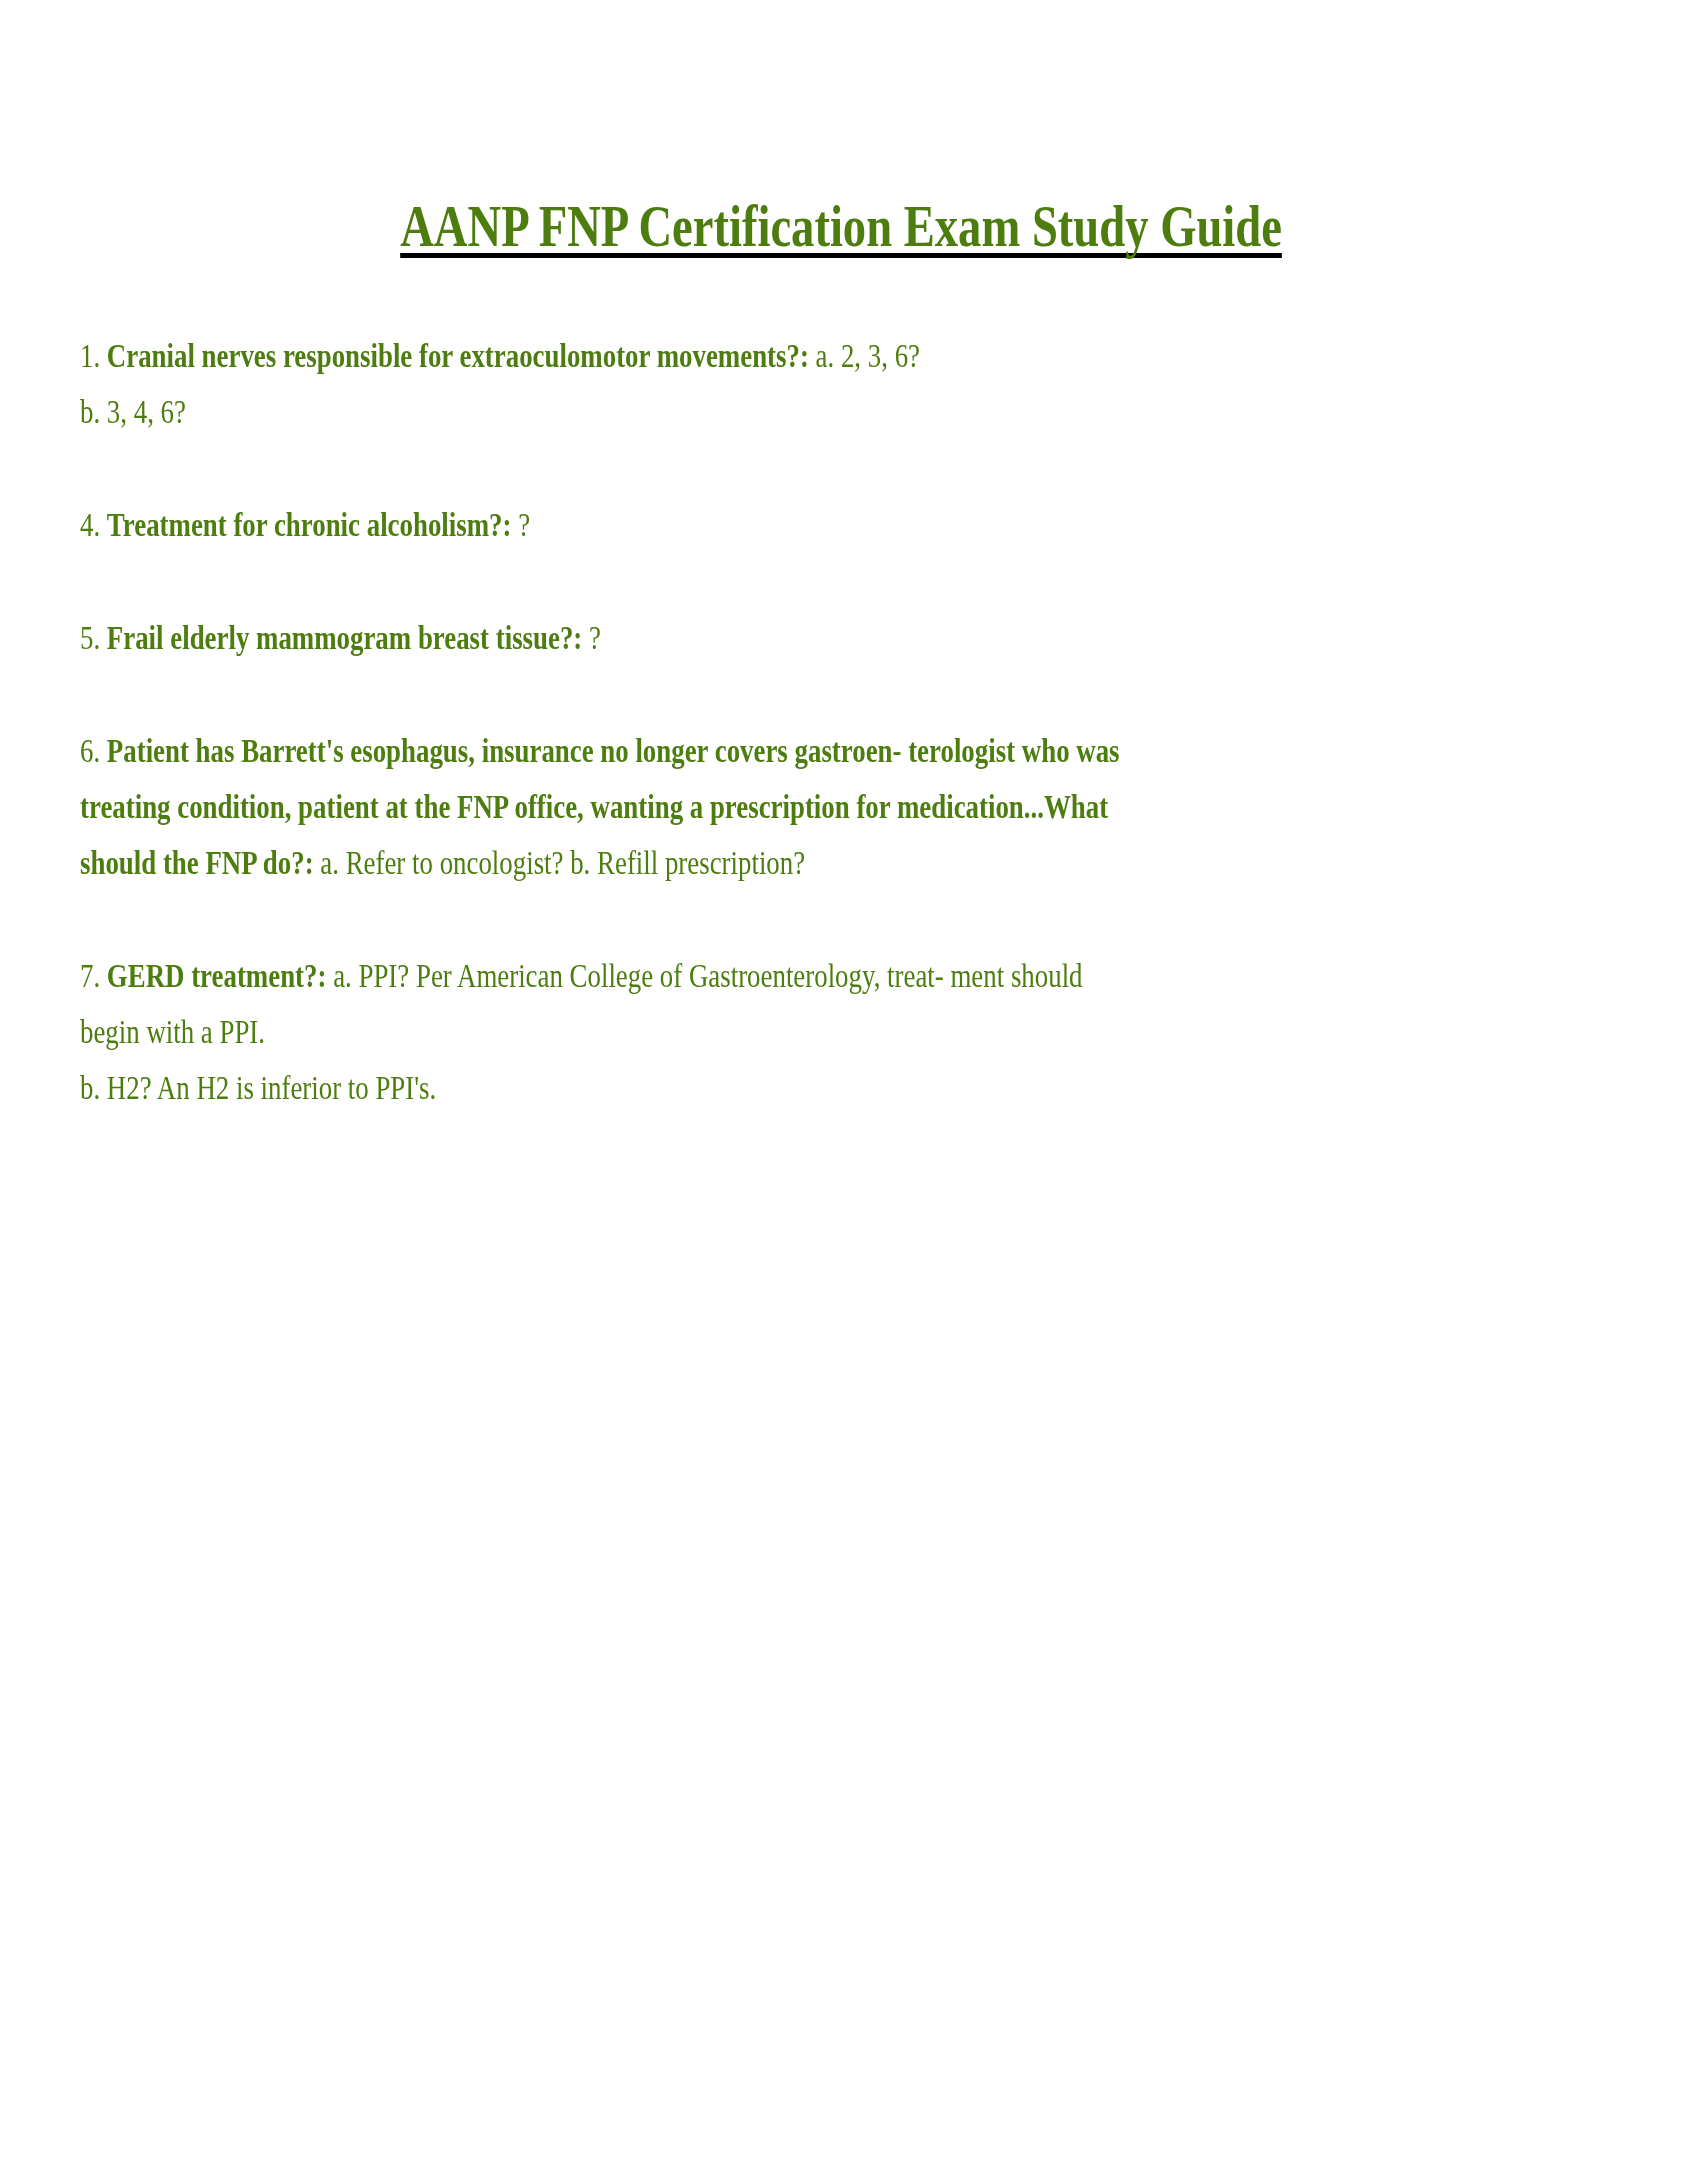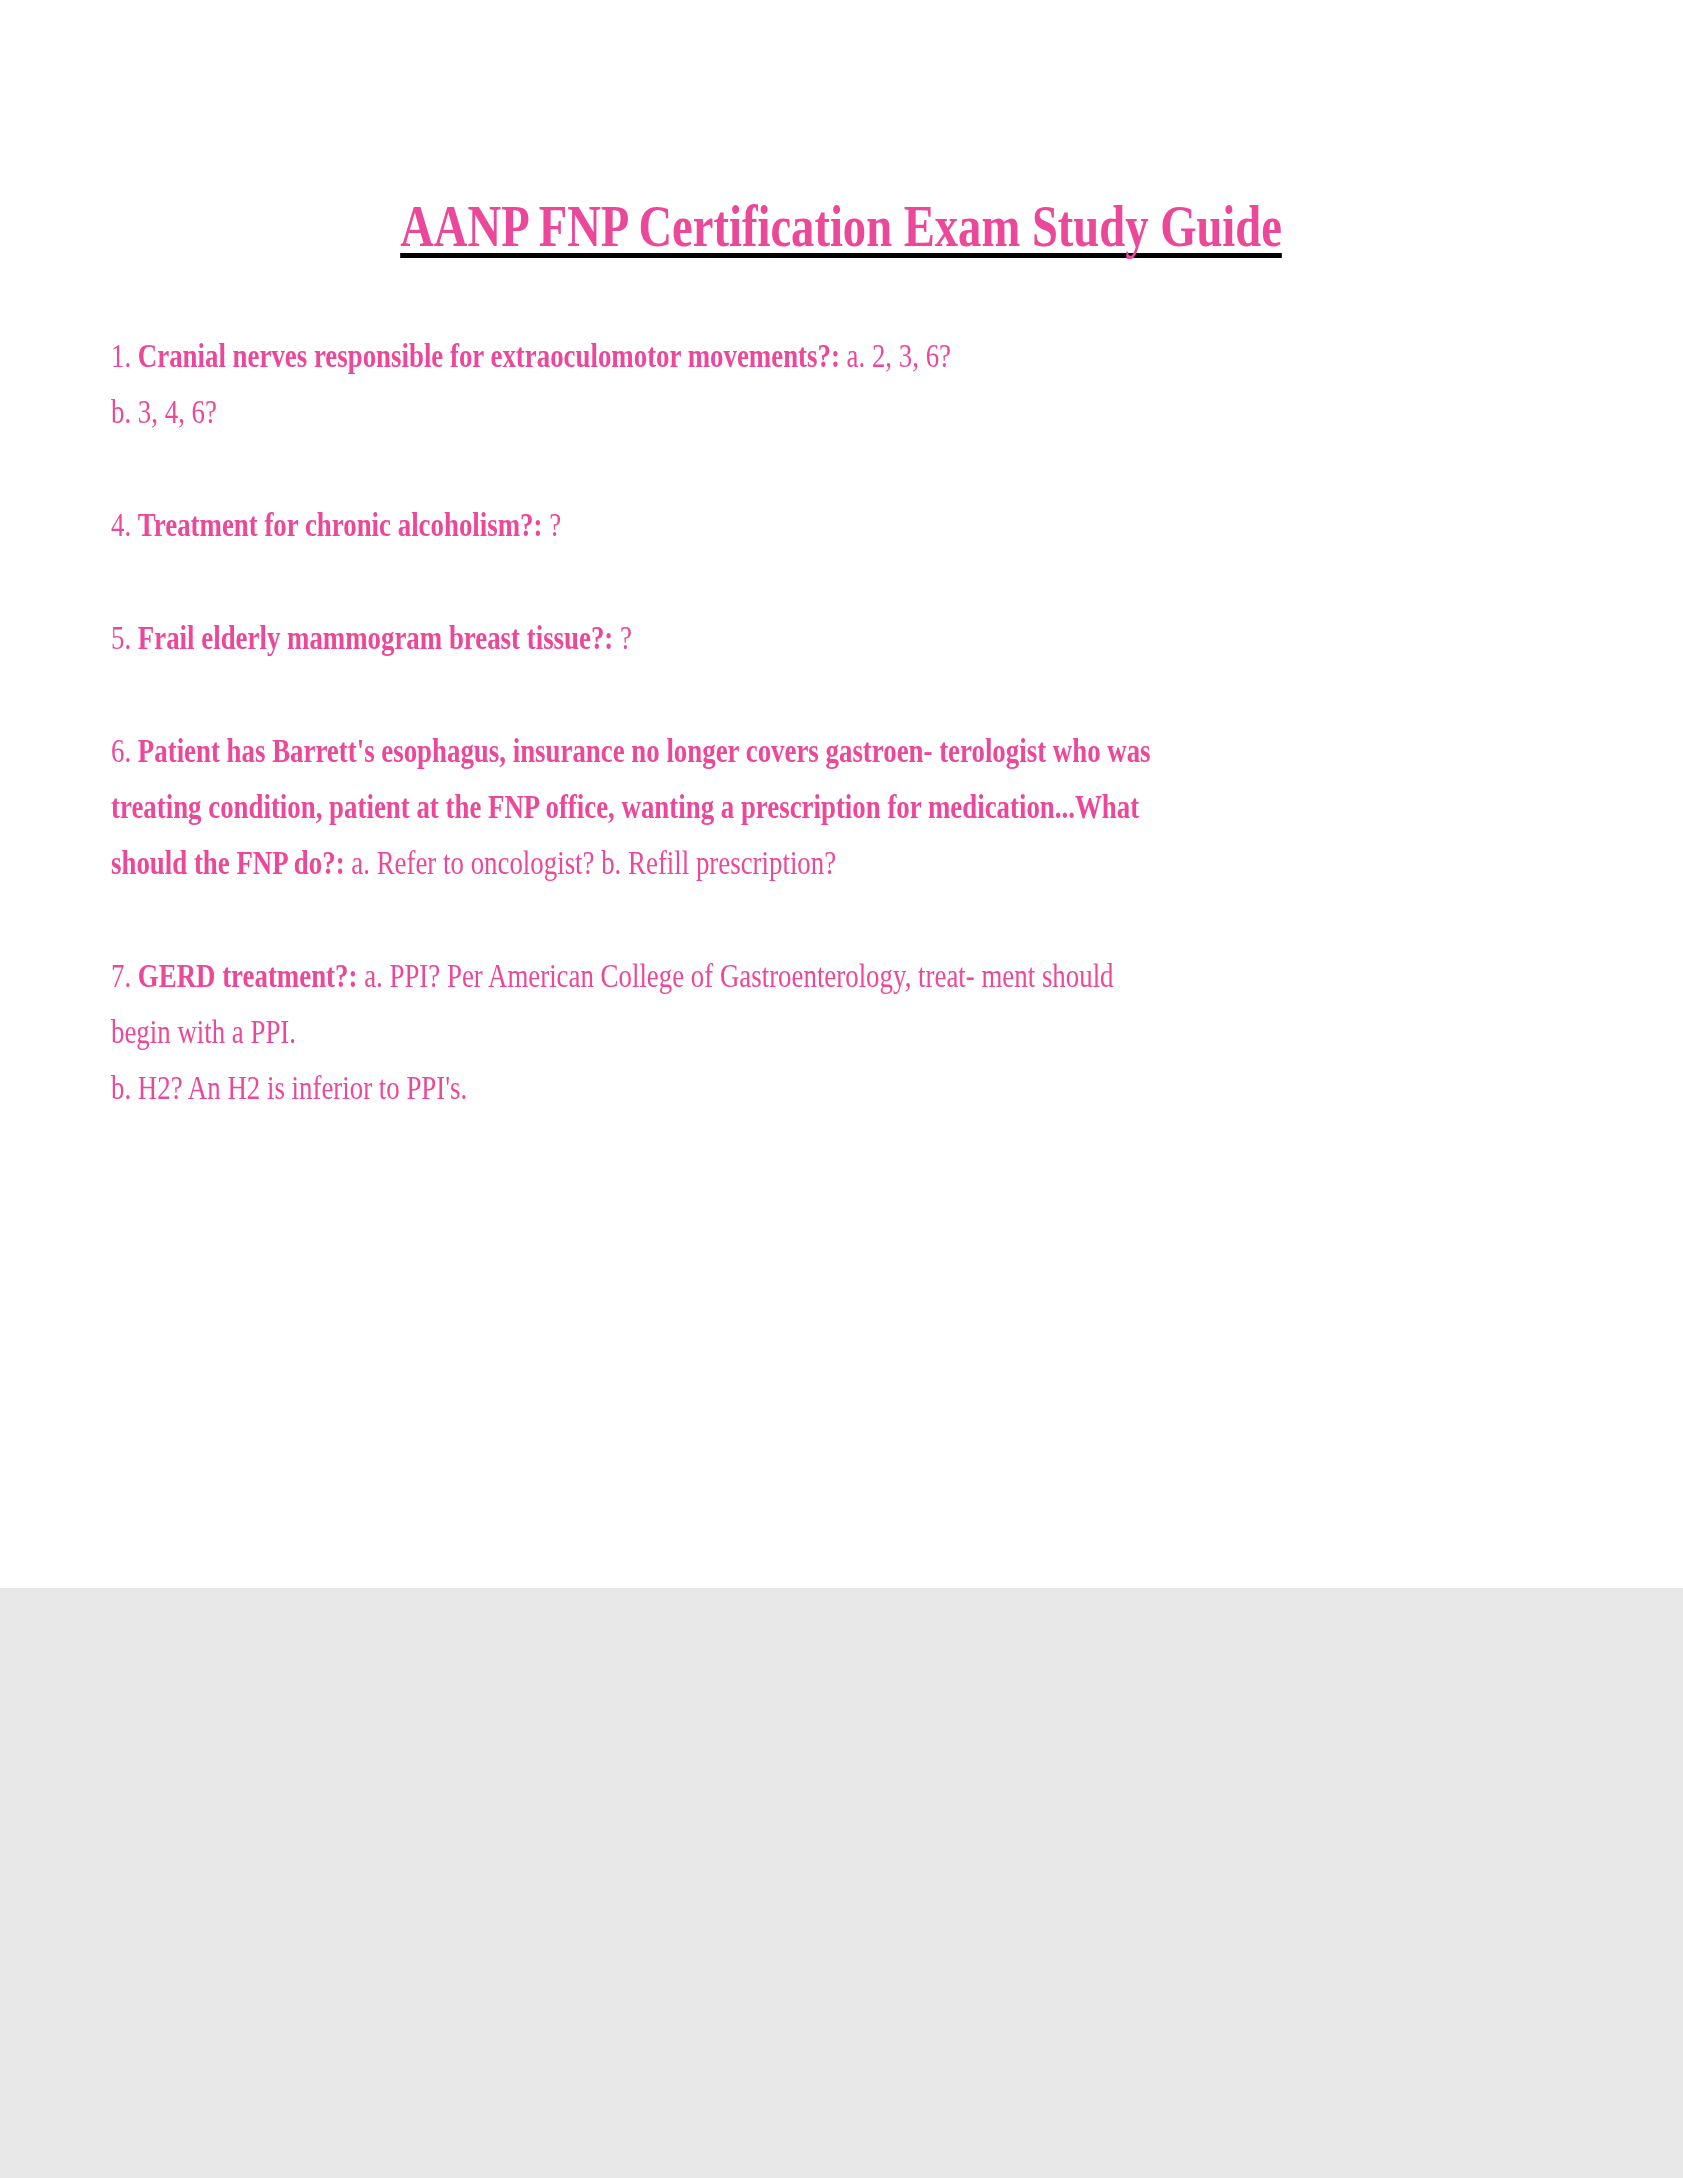--- a/index.html
+++ b/index.html
@@ -2,44 +2,44 @@
 <html><head>
 <meta charset="utf-8">
 <style>
   html, body {
     margin: 0;
     padding: 0;
     background: #e8e8e8;
   }
   .page {
     width: 1683px;
-    height: 1588px;
+    height: 2178px;
     margin: 0 auto;
     background: #ffffff;
-    color: #ec4899;
+    color: #4d7c0f;
     font-family: "Liberation Serif", "DejaVu Serif", serif;
     position: relative;
     overflow: hidden;
   }
   .header {
     padding-top: 200px;
     text-align: center;
   }
   .title-text {
     display: inline-block;
     font-size: 59px;
     font-weight: bold;
     line-height: 53px;
     white-space: nowrap;
     border-bottom: 5px solid #000000;
     transform: scaleX(0.79);
     transform-origin: center bottom;
   }
   .questions {
-    margin: 70px 0 0 111px;
+    margin: 70px 0 0 80px;
   }
   .question {
     margin-bottom: 57px;
   }
   .line {
     font-size: 34px;
     line-height: 56px;
     white-space: nowrap;
     transform: scaleX(0.79);
     transform-origin: 0 50%;

